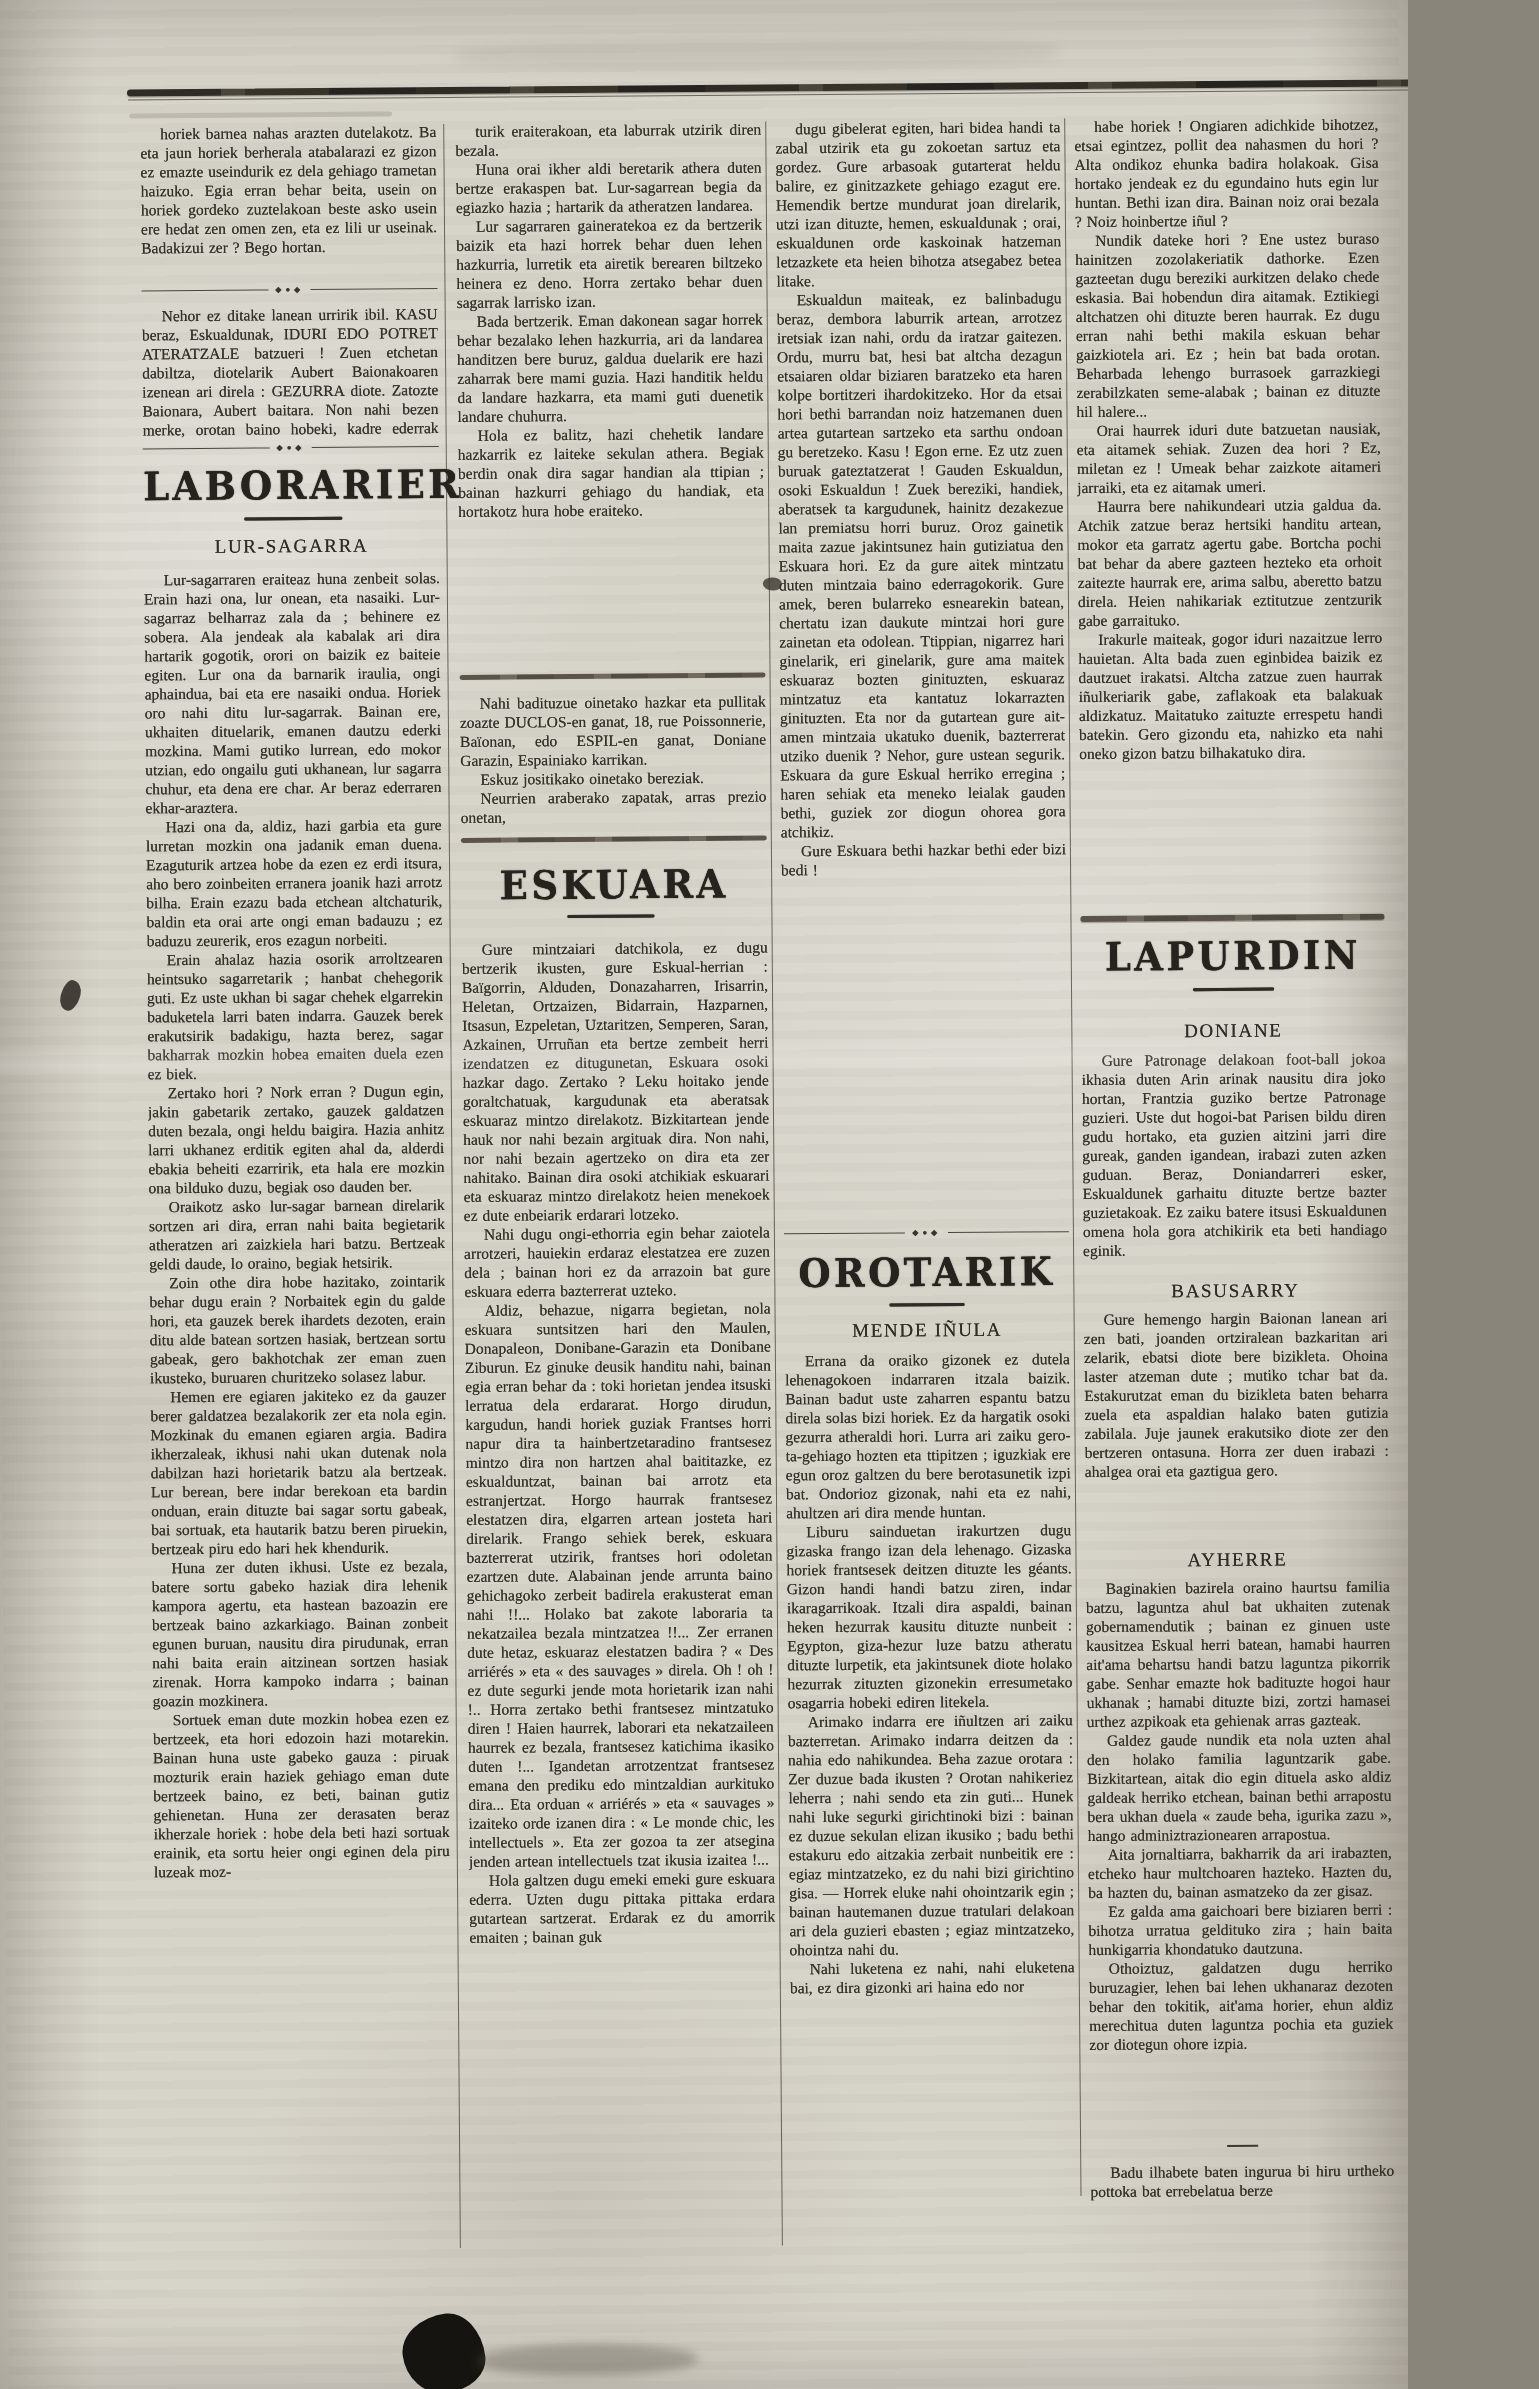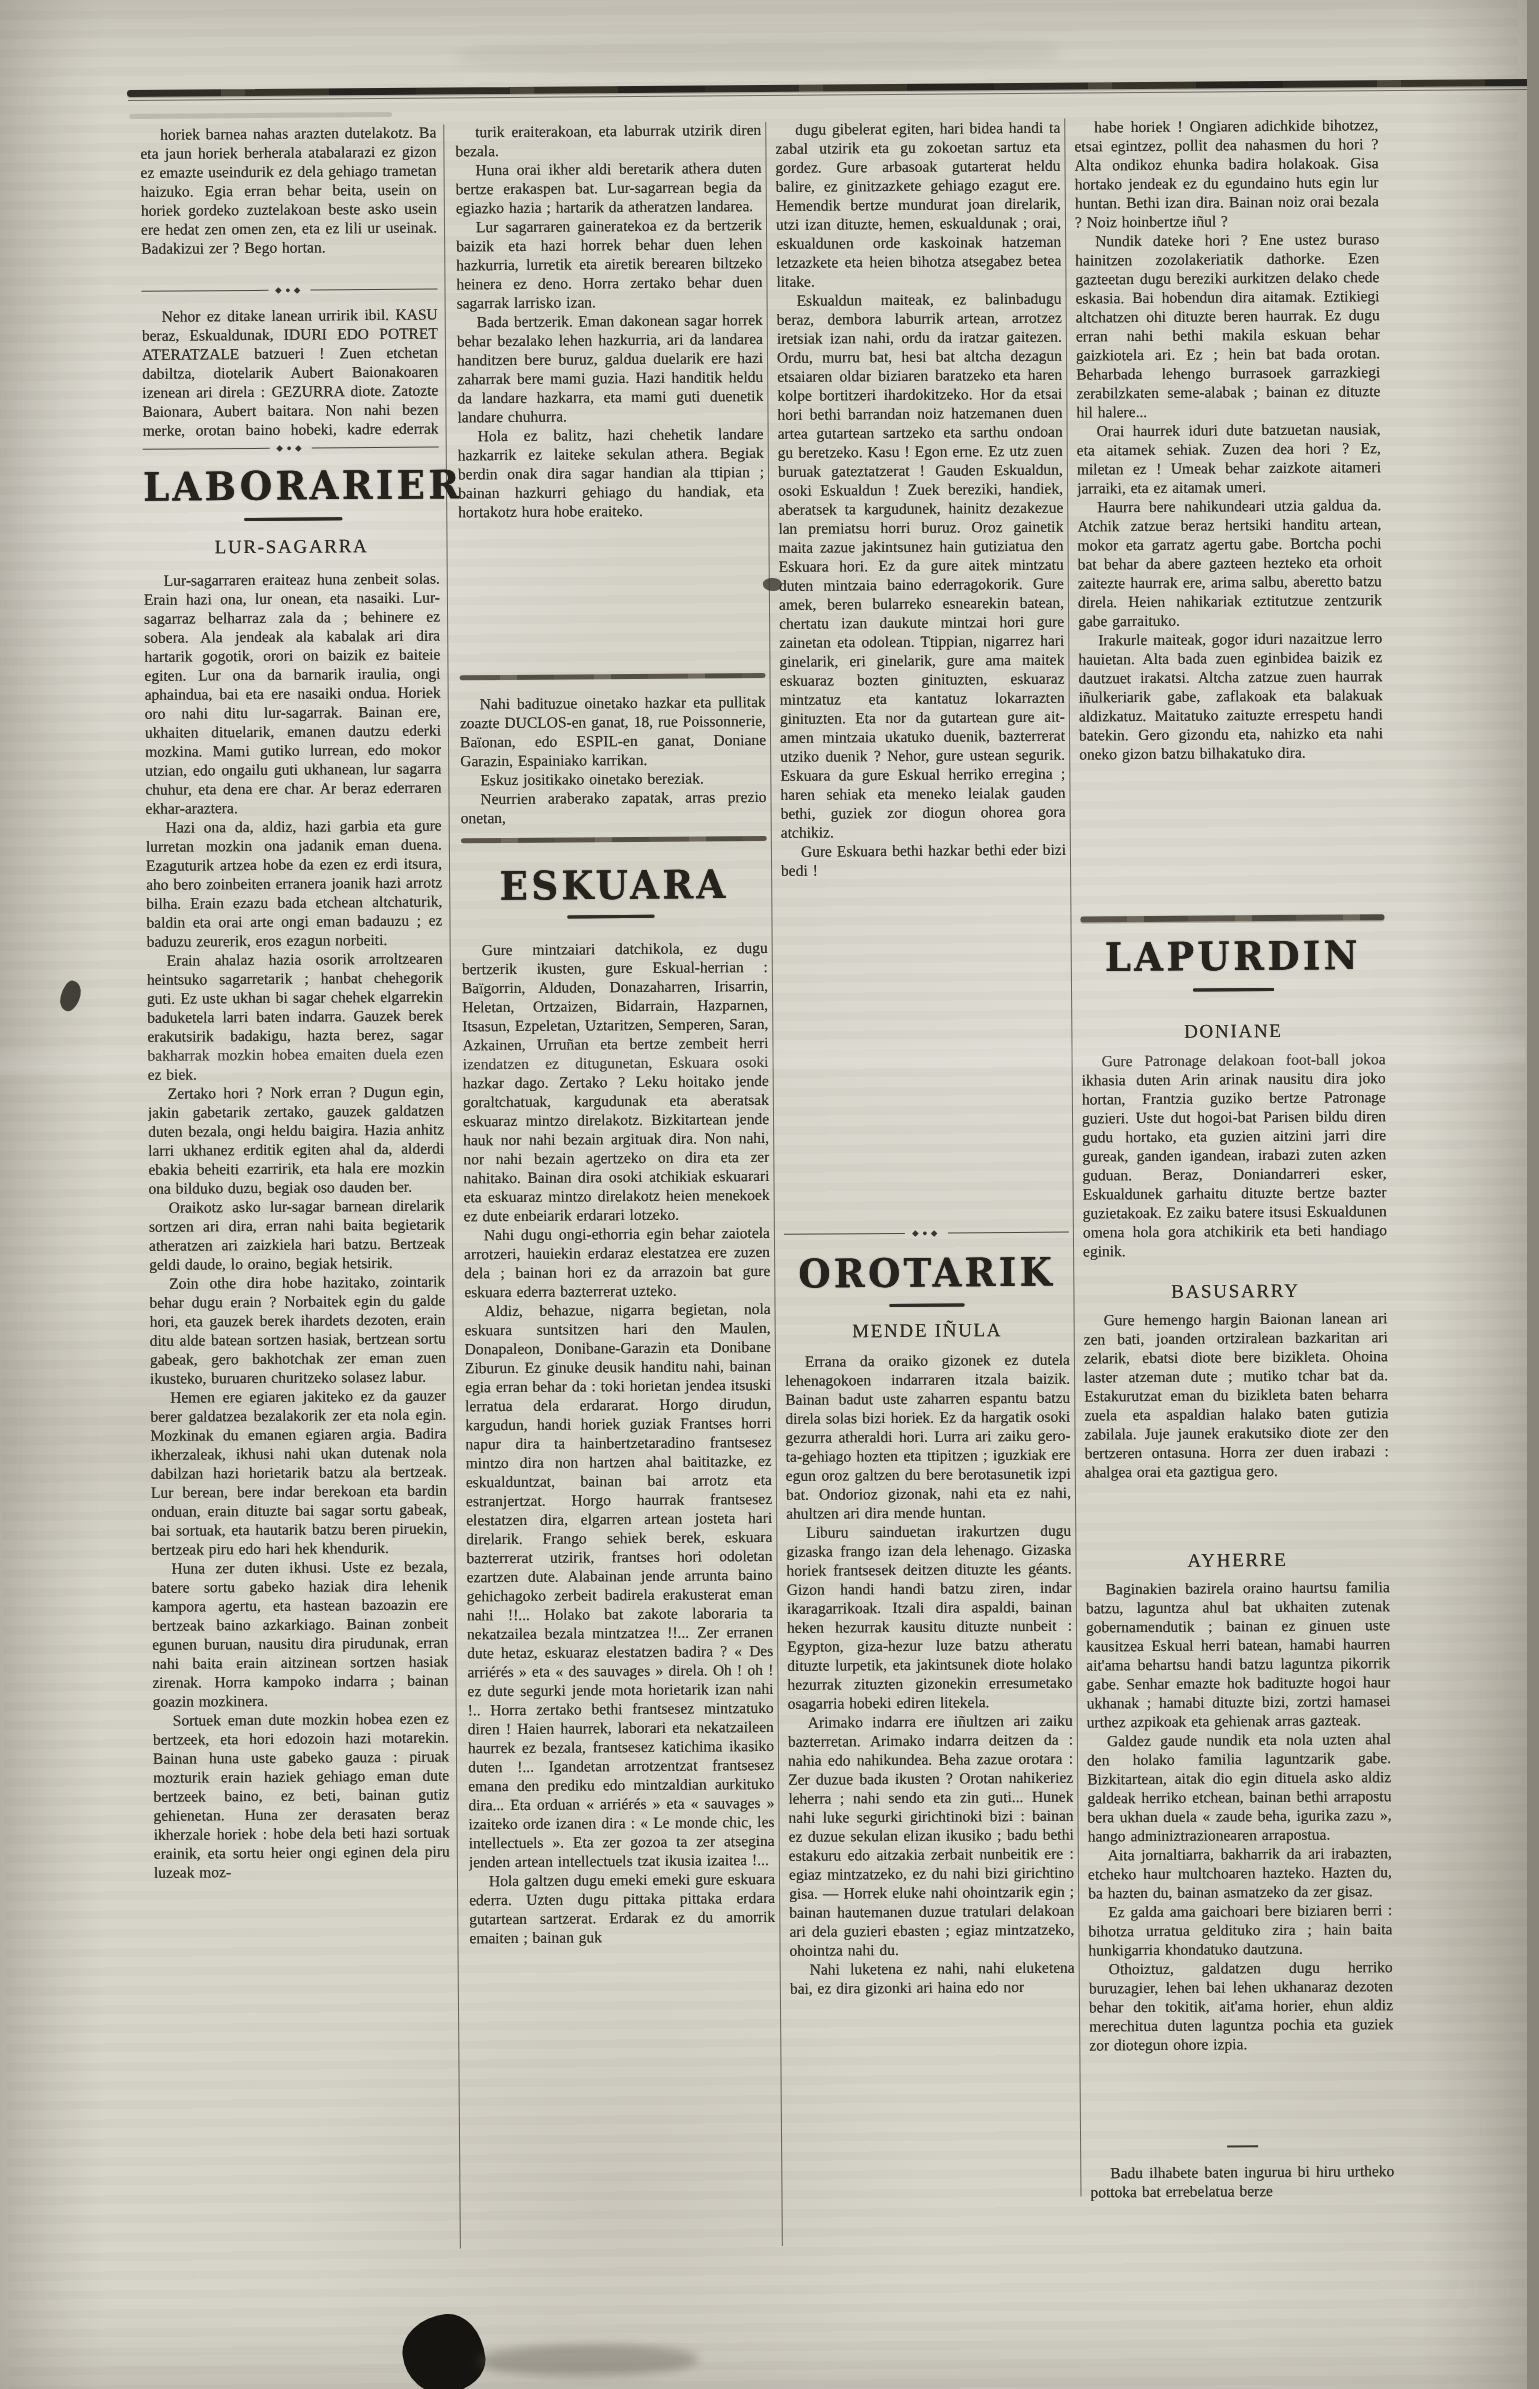--- a/index.html
+++ b/index.html
@@ -1,17 +1,17 @@
 <!DOCTYPE html>
 <html style="font-size:10.8px"><head>
 <meta charset="utf-8">
 <style>
   html,body{margin:0;padding:0;background:#8a857a;}
   .page{
-    position:relative;width:1527px;height:2389px;overflow:hidden;
+    position:relative;width:1408px;height:2389px;overflow:hidden;
     background-color:#d7d4ca;
     background-image:
       radial-gradient(ellipse 605px 470px at 18% 22%, rgba(255,255,255,.28), transparent 60%),
       radial-gradient(ellipse 807px 605px at 75% 40%, rgba(255,255,255,.20), transparent 60%),
       radial-gradient(ellipse 538px 807px at 97% 80%, rgba(118,110,93,.20), transparent 70%),
       radial-gradient(ellipse 470px 336px at 40% 92%, rgba(128,120,103,.16), transparent 70%),
       radial-gradient(ellipse 336px 202px at 8% 60%, rgba(124,116,99,.14), transparent 70%),
       linear-gradient(90deg, rgba(108,100,86,.14), rgba(0,0,0,0) 7%, rgba(0,0,0,0) 93%, rgba(108,100,86,.18));
     box-shadow:inset 0 0 94px rgba(60,55,45,.28);
     font-family:"Liberation Serif", serif;

